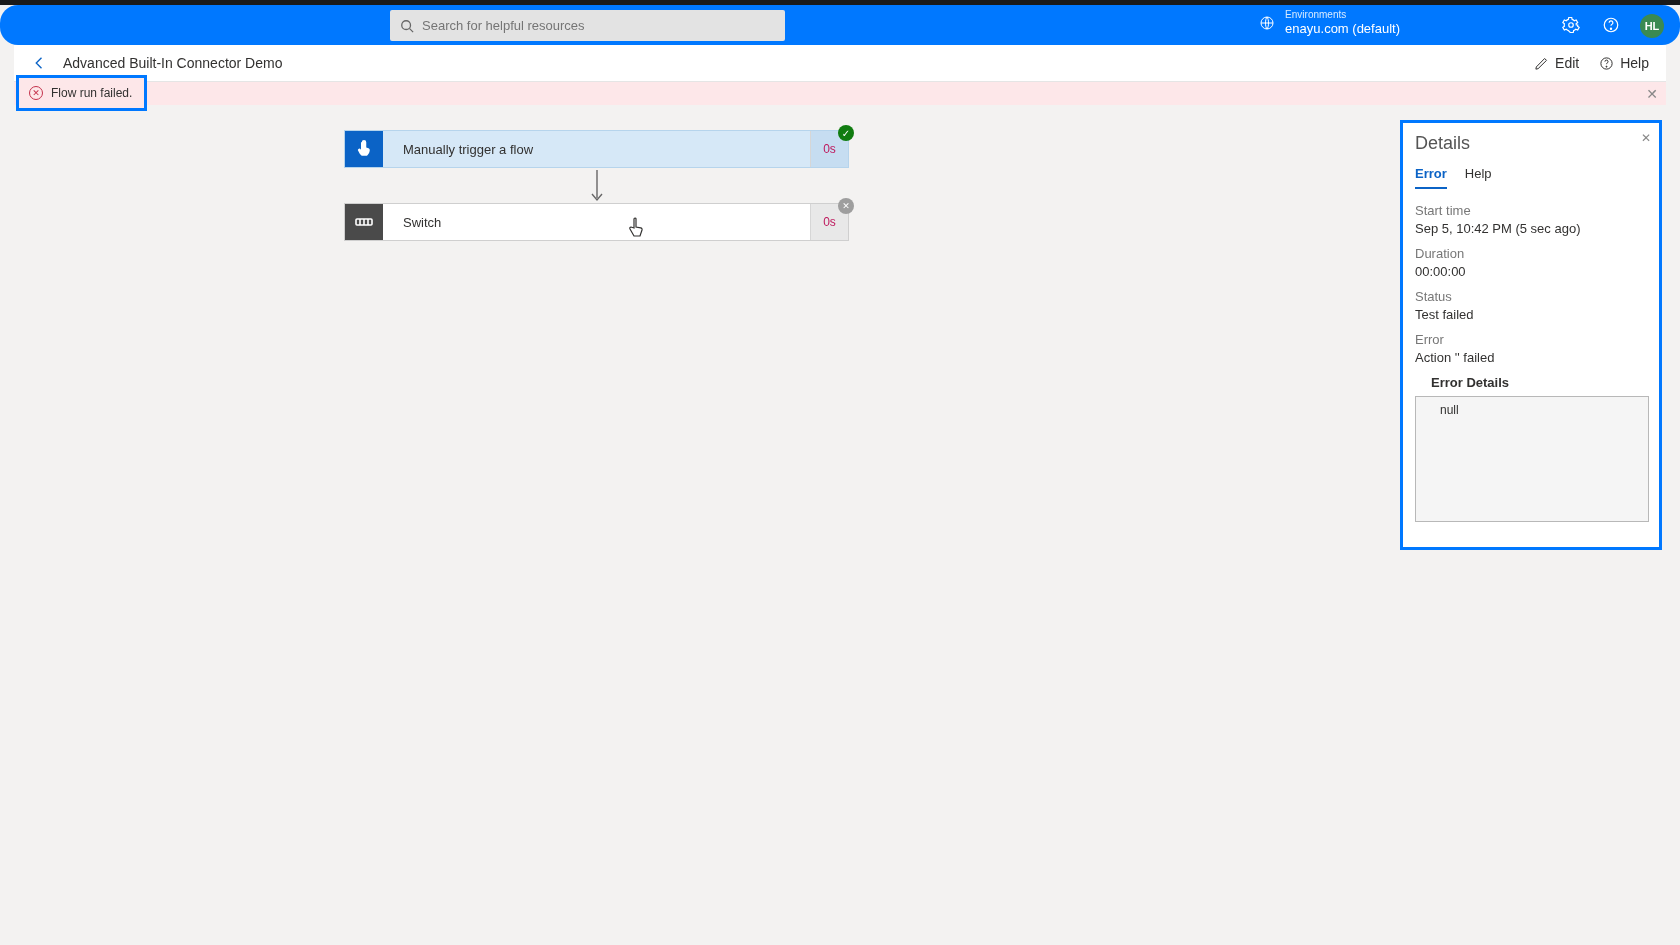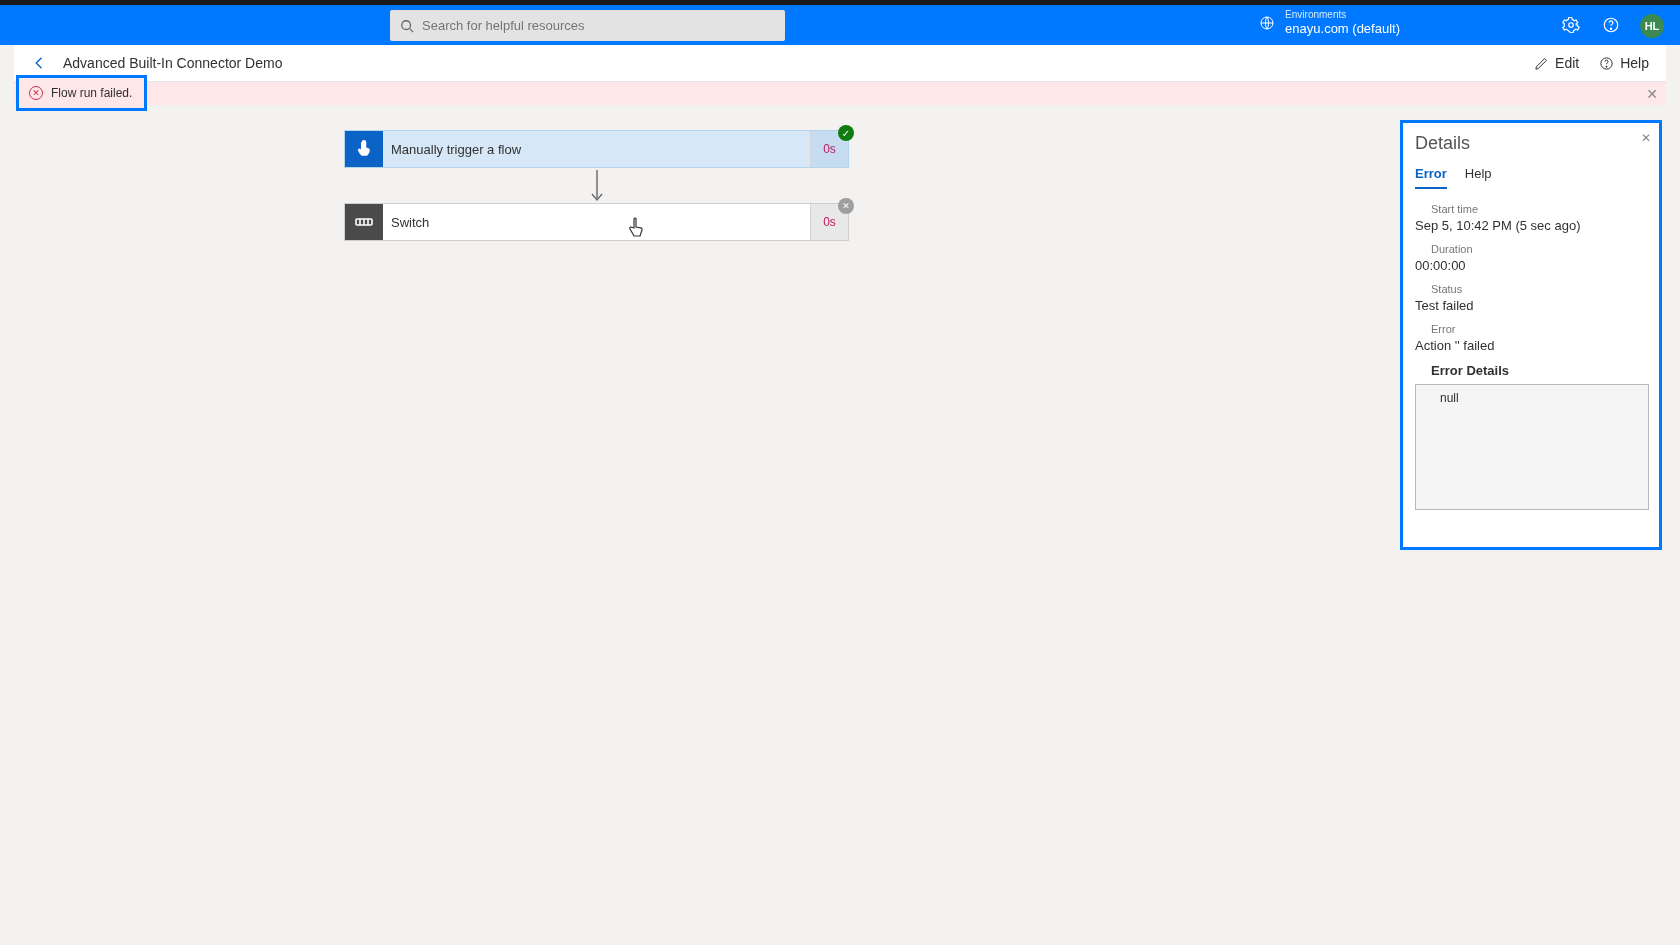--- a/index.html
+++ b/index.html
@@ -1,21 +1,21 @@
 <!DOCTYPE html>
 <html><head>
 <meta charset="utf-8">
 <style>
 * { box-sizing: border-box; margin: 0; padding: 0; font-family: "Segoe UI", Arial, sans-serif; }
 html, body { width: 1680px; height: 945px; background: #f3f2f1; overflow: hidden; }
 
 
 .topbar {
   position: absolute; top: 5px; left: 0; right: 0; height: 40px;
-  background: #0078ff; display: flex; align-items: center; color: #fff;
+  background: #0078ff; display: flex; align-items: center; color: #fff; border-radius: 18px;
 }
 .blackstrip { position: absolute; top: 0; left: 0; right: 0; height: 5px; background: #1a1a1a;}
 .search-wrap {
   position: absolute; left: 390px; top: 5px; width: 395px; height: 31px;
   background: #e3e3e3; border-radius: 2px; display: flex; align-items: center;
   padding: 0 10px; gap: 8px;
 }
 .search-wrap .mag { width: 14px; height: 14px; }
 .search-wrap input {
   flex: 1; border: none; background: transparent; font-size: 13px; color: #555; outline: none;
@@ -69,21 +69,21 @@
   position: absolute; left: 344px; width: 505px; height: 38px;
   display: flex; align-items: stretch; border: 1px solid #cfcfcf; background: #fff;
 }
 .card.trigger { top: 130px; background: #d6e8f7; border-color:#b6d4ec;}
 .card.switch  { top: 203px; }
 .card .icon-slot {
   width: 38px; display: flex; align-items: center; justify-content: center;
 }
 .card.trigger .icon-slot { background: #0b63c6; }
 .card.switch  .icon-slot { background: #4a4a4a; }
-.card .label { flex: 1; display: flex; align-items: center; padding-left: 8px; font-size: 13px; color: #323130; }
+.card .label { flex: 1; display: flex; align-items: center; padding-left: 20px; font-size: 13px; color: #323130; }
 .card .dur {
   width: 38px; background: #e8e8e8; border-left: 1px solid #d6d6d6;
   display: flex; align-items: center; justify-content: center; font-size: 12px; color: #be185d;
 }
 .card.trigger .dur{ background:#c6ddf1;}
 .status-dot {
   position: absolute; width: 16px; height: 16px; border-radius: 50%;
   display: flex; align-items: center; justify-content: center; font-size: 10px; color: #fff;
 }
 .status-dot.ok   { background: #107c10; right: -6px; top: -6px; left:auto;}
@@ -106,21 +106,21 @@
   background: #fff; border: 3px solid #0078ff;
   padding: 10px 10px 12px 12px;
   font-size: 12px; color: #323130;
 }
 .details-panel .p-title { font-size: 18px; color: #555; font-weight: 400; margin-bottom: 12px;}
 .details-panel .p-close { position: absolute; right: 8px; top: 8px; color: #888;}
 .details-panel .tabs { display: flex; gap: 18px; margin-bottom: 14px; font-size: 13px;}
 .details-panel .tabs .tab { padding-bottom: 6px; cursor:pointer;}
 .details-panel .tabs .tab.active { color: #0b63c6; border-bottom: 2px solid #0b63c6; font-weight:600;}
 .details-panel .field { margin-bottom: 10px; }
-.details-panel .field .flabel { font-size: 11px; color: #777; margin-bottom: 3px; margin-left: 16px;}
+.details-panel .field .flabel { font-size: 13px; color: #777; margin-bottom: 3px;}
 .details-panel .field .fval { font-size: 13px; color: #323130;}
 .details-panel .section-h { font-weight: 600; font-size: 13px; margin: 6px 0 6px 16px;}
 .details-panel textarea {
   width: 100%; height: 126px; resize: none; border: 1px solid #b8b8b8;
   background: #f5f5f5; padding: 6px 24px; font-size: 12px; color: #323130;
   font-family: inherit;
 }
 </style>
 </head>
 <body>

